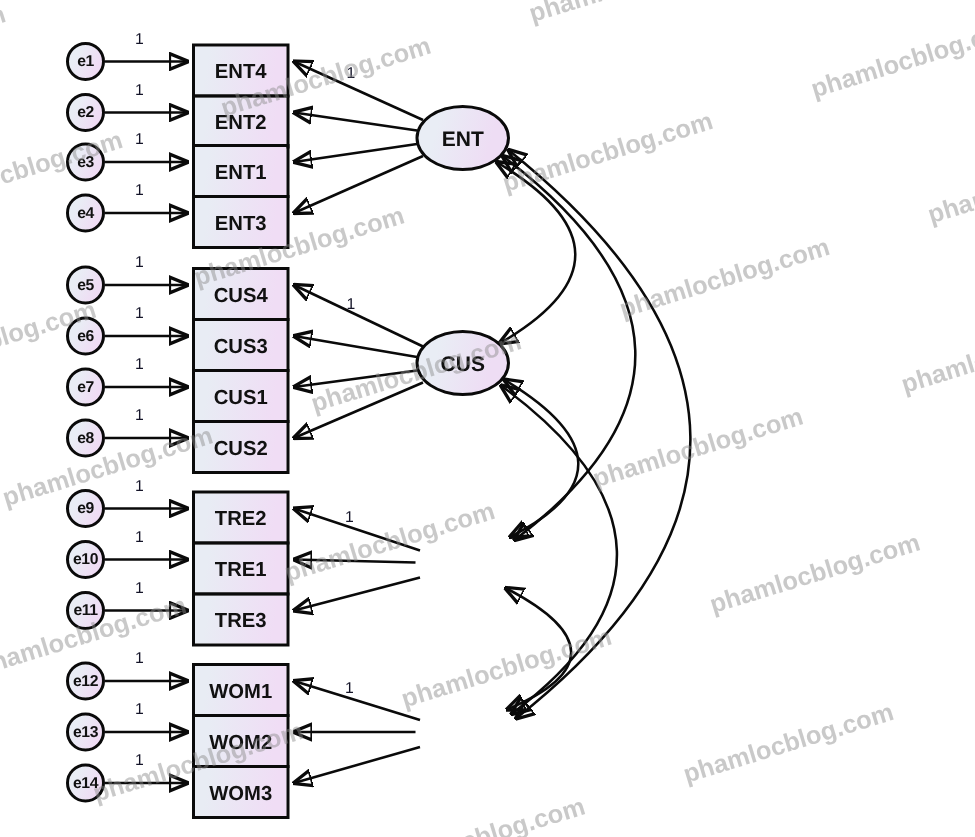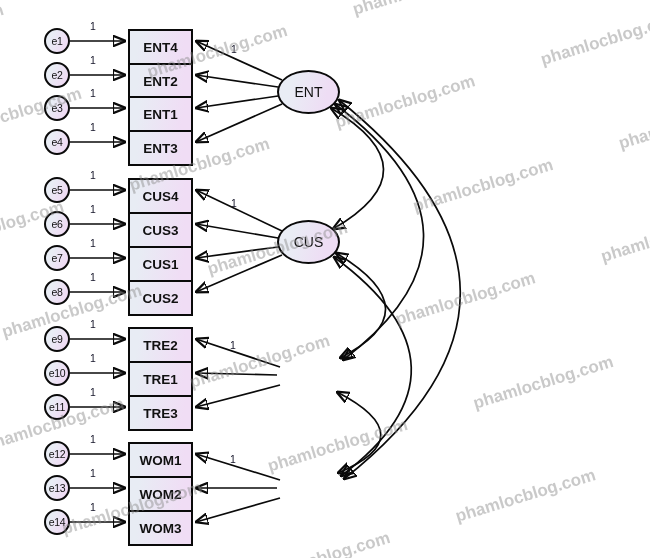--- a/index.html
+++ b/index.html
@@ -16,38 +16,38 @@
               transform:rotate(-17deg);transform-origin:0 0;pointer-events:none;}
   .wm{position:absolute;white-space:nowrap;font-weight:bold;font-size:17px;
       color:#8a8a8a;opacity:0.45;}
   
   .row{position:absolute;left:0;width:100%;height:0;}
   .ecircle{
     position:absolute;left:44px;top:-13px;width:26px;height:26px;box-sizing:border-box;
     border:2px solid #0a0a0a;border-radius:50%;
     background:linear-gradient(115deg,#e9edf5 25%,#efdcf4 80%);
     display:flex;align-items:center;justify-content:center;
-    font-size:10.5px;font-weight:normal;letter-spacing:-0.3px;
+    font-size:10.5px;font-weight:bold;letter-spacing:-0.3px;
   }
   .ind{
     position:absolute;left:128px;top:-12px;width:65px;height:36px;box-sizing:border-box;
     border:2px solid #0a0a0a;
     background:linear-gradient(100deg,#e8ecf4 15%,#f0ddf5 85%);
     display:flex;align-items:center;justify-content:center;
     font-size:13.5px;font-weight:bold;
   }
   .one{position:absolute;font-size:10.5px;color:#141428;font-weight:normal;}
   .row .one{left:90px;top:-21px;}
   .latent{
     position:absolute;left:277px;width:63px;height:44px;box-sizing:border-box;
     transform:translateY(-50%);
     border:2px solid #0a0a0a;border-radius:50%;
     background:linear-gradient(105deg,#e9edf5 22%,#eeddf4 78%);
     display:flex;align-items:center;justify-content:center;
-    font-size:14px;font-weight:normal;
+    font-size:14px;font-weight:bold;
   }
   .loading-one{position:absolute;z-index:4;}
   svg line, svg path{stroke:#0a0a0a;stroke-width:1.7;fill:none;}
 </style>
 </head>
 <body>
 
 <div id="canvas">
 
   <svg id="arrows" width="650" height="558" viewBox="0 0 650 558">

